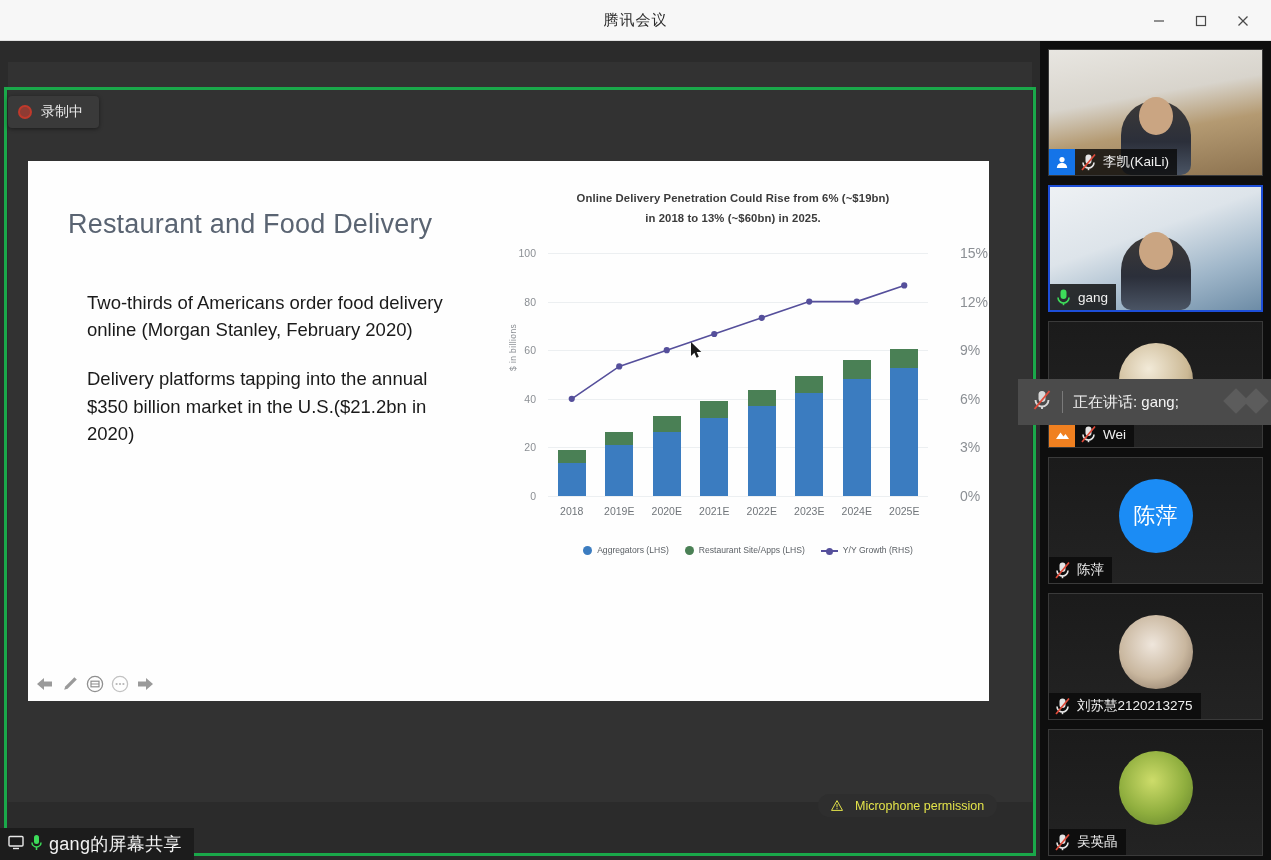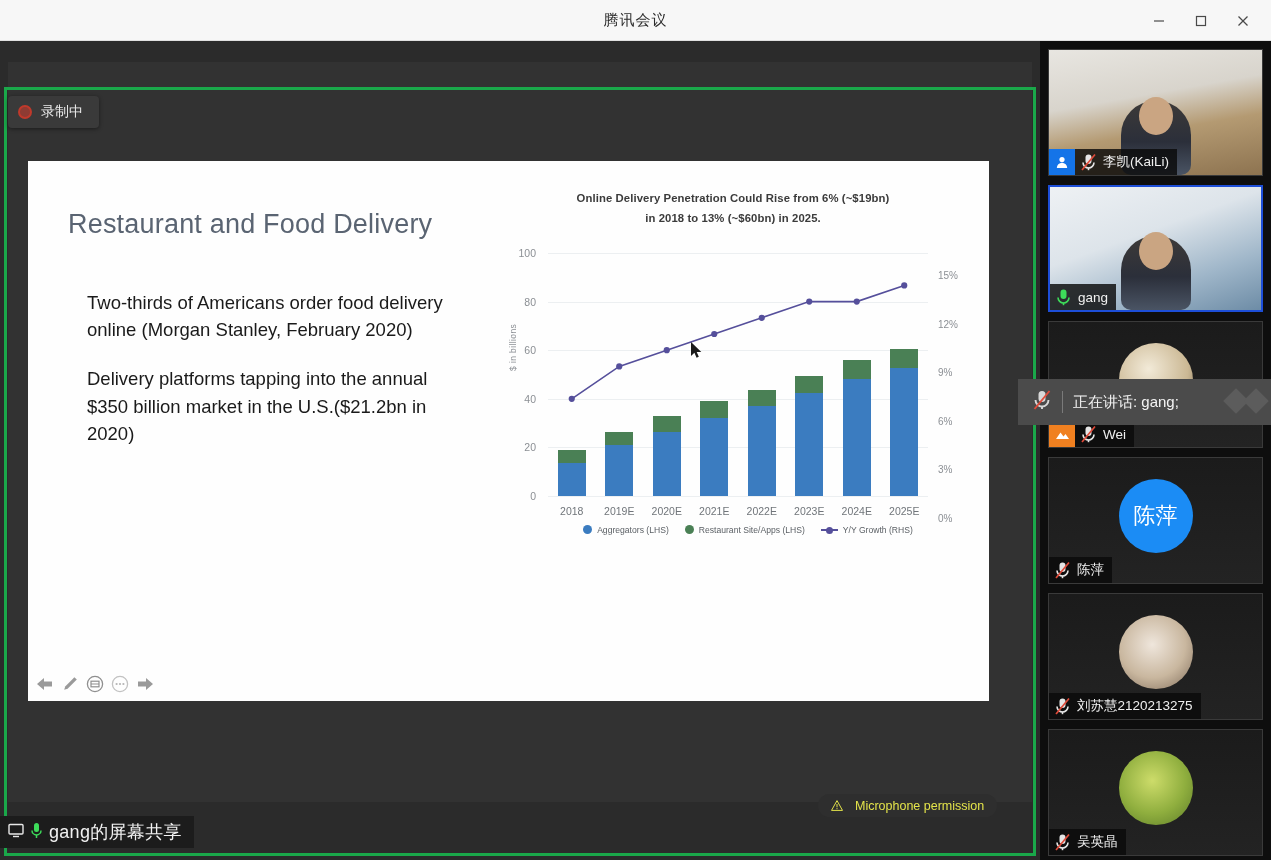--- a/index.html
+++ b/index.html
@@ -84,39 +84,39 @@
     text-align: center; font-size: 11.3px; font-weight: bold;
     color: #3b3b3b; line-height: 1.75; letter-spacing: .1px;
   }
   .plot { position: absolute; left: 50px; top: 78px; width: 380px; height: 243px; }
   .gridline { position: absolute; left: 0; width: 380px; height: 1px; background: #eceff1; }
   .ytick-l {
     position: absolute; right: 392px; font-size: 10.5px; color: #8b8f94;
     text-align: right; white-space: nowrap; transform: translateY(-50%);
   }
   .ytick-r {
-    position: absolute; left: 390px; font-size: 10px; color: #8b8f94;
-    white-space: nowrap; transform: translateY(-50%); margin-top: 22px;
+    position: absolute; left: 412px; font-size: 14px; color: #8b8f94;
+    white-space: nowrap; transform: translateY(-50%);
   }
   .ylabel-left {
     position: absolute; left: -40px; top: 118px;
     font-size: 8.5px; color: #8b8f94; letter-spacing: .4px;
     transform: rotate(-90deg); transform-origin: left top; white-space: nowrap;
   }
   .bar-wrap { position: absolute; bottom: 0; width: 28px; }
   .bar-seg { position: absolute; left: 0; width: 28px; }
   .xtick {
     position: absolute; top: 252px; font-size: 10.5px; color: #70757a;
     text-align: center; width: 60px; transform: translateX(-50%);
   }
   .legend {
     position: absolute; left: 60px; top: 350px; width: 380px;
     display: flex; align-items: center; justify-content: center; gap: 16px;
   }
-  .leg-item { display: flex; align-items: flex-start; gap: 5px; }
+  .leg-item { display: flex; align-items: flex-end; gap: 5px; margin-top: 20px; }
   .leg-dot { width: 9px; height: 9px; border-radius: 50%; }
   .leg-text { font-size: 8.6px; color: #5a5f64; white-space: nowrap; }
   .leg-line-mark { position: relative; width: 17px; height: 9px; }
   .leg-line-mark i {
     position: absolute; left: 0; top: 4px; width: 17px; height: 1.6px;
     background: #554f9b; display: block;
   }
   .leg-line-mark b {
     position: absolute; left: 5px; top: 1.5px; width: 7px; height: 7px;
     border-radius: 50%; background: #554f9b; display: block;
@@ -125,21 +125,21 @@
   
   .mic-toast {
     position: absolute; left: 818px; top: 753px;
     height: 23px; padding: 0 13px; border-radius: 12px;
     background: #2e2e2e; display: flex; align-items: center; gap: 12px;
   }
   .mic-toast-text { color: #e3e34a; font-size: 12.5px; white-space: nowrap; }
 
   
   .share-strip {
-    position: absolute; left: 0; bottom: 12px; height: 32px;
+    position: absolute; left: 0; bottom: 0; height: 32px;
     background: #1c1c1c; display: flex; align-items: center;
     gap: 6px; padding: 0 12px 0 8px;
   }
   .share-strip-text { color: #f2f2f2; font-size: 18px; letter-spacing: .3px; }
 
   
   .share-frame {
     position: absolute; left: 4px; top: 46px; width: 1032px; height: 769px;
     border: 3px solid #1aa84a; pointer-events: none;
   }

